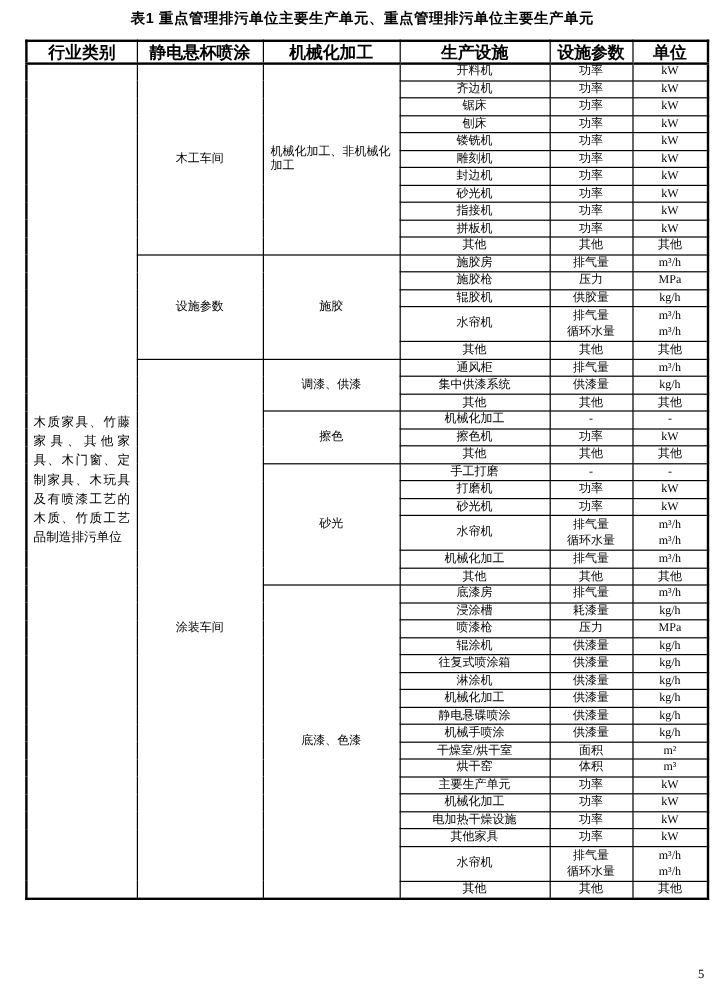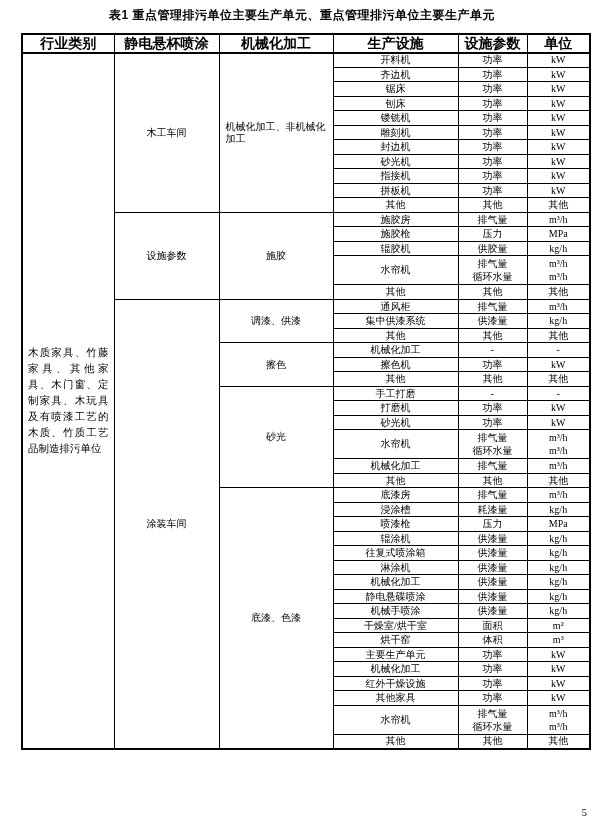--- a/index.html
+++ b/index.html
@@ -289,21 +289,21 @@
         <td>主要生产单元</td>
         <td>功率</td>
         <td>kW</td>
       </tr>
     <tr>
         <td>机械化加工</td>
         <td>功率</td>
         <td>kW</td>
       </tr>
     <tr>
-        <td>红外干燥设施</td>
+        <td>电加热干燥设施</td>
         <td>功率</td>
         <td>kW</td>
       </tr>
     <tr>
         <td>其他家具</td>
         <td>功率</td>
         <td>kW</td>
       </tr>
     <tr class="tall">
       <td>水帘机</td>

